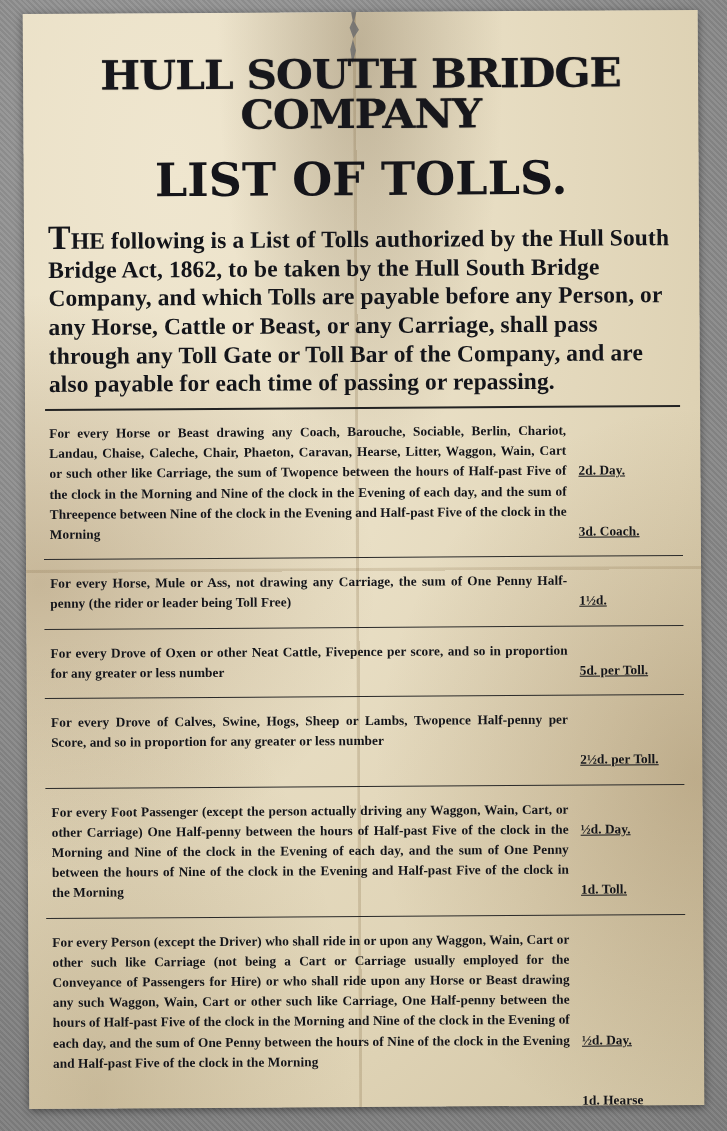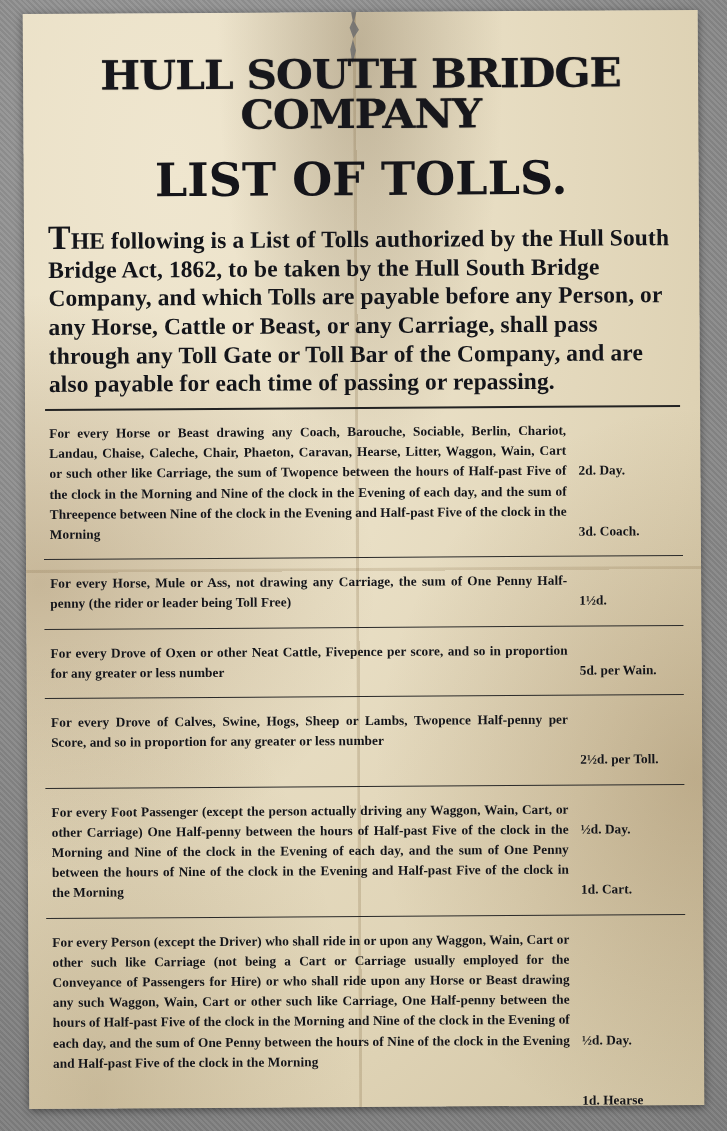--- a/index.html
+++ b/index.html
@@ -123,21 +123,21 @@
     text-align: justify;
     text-align-last: left;
   }
   table.tolls td.rate {
     width: 104px;
     white-space: nowrap;
     text-align: left;
     font-size: 13.3px;
     position: relative;
   }
-  .rate-line { display: block; }
+  .rate-line { display: block; text-decoration: underline; }
   .rate-line.spacer { visibility: hidden; }
   .sep-row td { padding: 0; }
   .sep-row hr {
     border: 0;
     border-top: 1px solid #2a2a2a;
     margin: 0;
   }
 </style>
 </head>
 <body>
@@ -183,21 +183,21 @@
         <tr class="sep-row">
             <td colspan="2">
               <hr>
             </td>
           </tr>
 
         <tr>
           <td class="body">For every Drove of Oxen or other Neat Cattle, Fivepence per score, and so in proportion for any greater or less number</td>
           <td class="rate">
             <span class="rate-line spacer">x</span>
-            <span class="rate-line">5d. per Wain.</span>
+            <span class="rate-line">5d. per Toll.</span>
           </td>
         </tr>
         <tr class="sep-row">
             <td colspan="2">
               <hr>
             </td>
           </tr>
 
         <tr>
           <td class="body">For every Drove of Calves, Swine, Hogs, Sheep or Lambs, Twopence Half-penny per Score, and so in proportion for any greater or less number</td>
@@ -213,21 +213,21 @@
             </td>
           </tr>
 
         <tr>
           <td class="body">For every Foot Passenger (except the person actually driving any Waggon, Wain, Cart, or other Carriage) One Half-penny between the hours of Half-past Five of the clock in the Morning and Nine of the clock in the Evening of each day, and the sum of One Penny between the hours of Nine of the clock in the Evening and Half-past Five of the clock in the Morning</td>
           <td class="rate">
             <span class="rate-line spacer">x</span>
             <span class="rate-line">½d. Day.</span>
             <span class="rate-line spacer">x</span>
             <span class="rate-line spacer">x</span>
-            <span class="rate-line">1d. Cart.</span>
+            <span class="rate-line">1d. Toll.</span>
           </td>
         </tr>
         <tr class="sep-row">
             <td colspan="2">
               <hr>
             </td>
           </tr>
 
         <tr>
           <td class="body">For every Person (except the Driver) who shall ride in or upon any Waggon, Wain, Cart or other such like Carriage (not being a Cart or Carriage usually employed for the Conveyance of Passengers for Hire) or who shall ride upon any Horse or Beast drawing any such Waggon, Wain, Cart or other such like Carriage, One Half-penny between the hours of Half-past Five of the clock in the Morning and Nine of the clock in the Evening of each day, and the sum of One Penny between the hours of Nine of the clock in the Evening and Half-past Five of the clock in the Morning</td>

